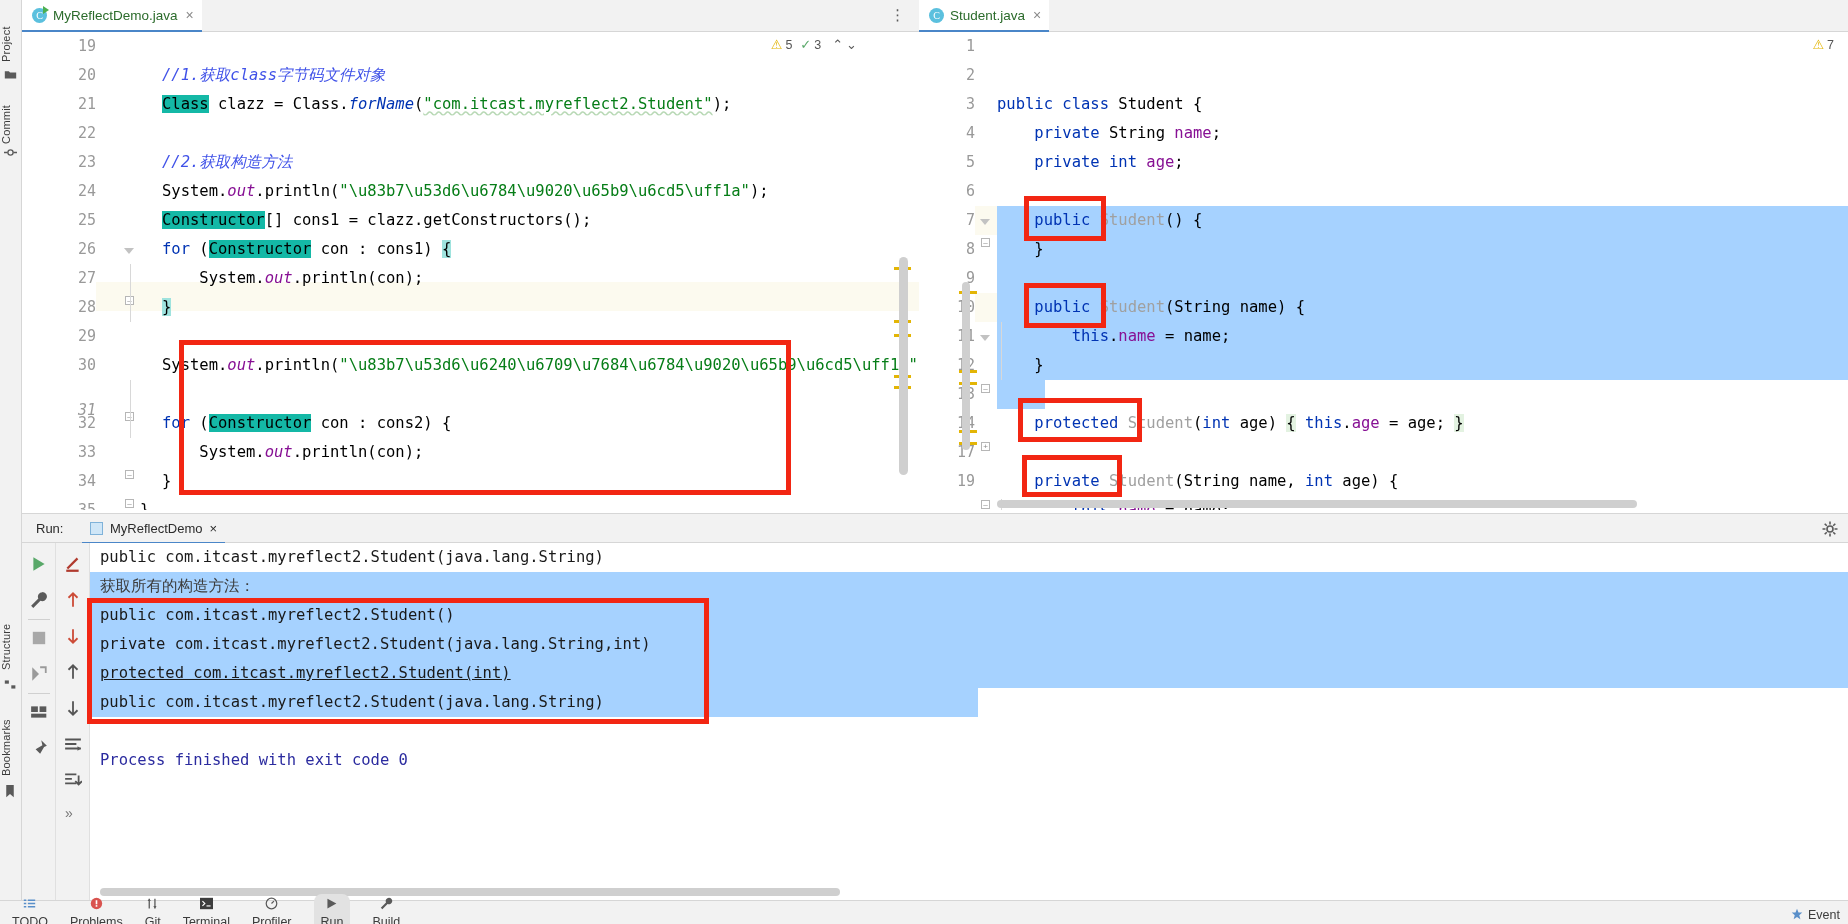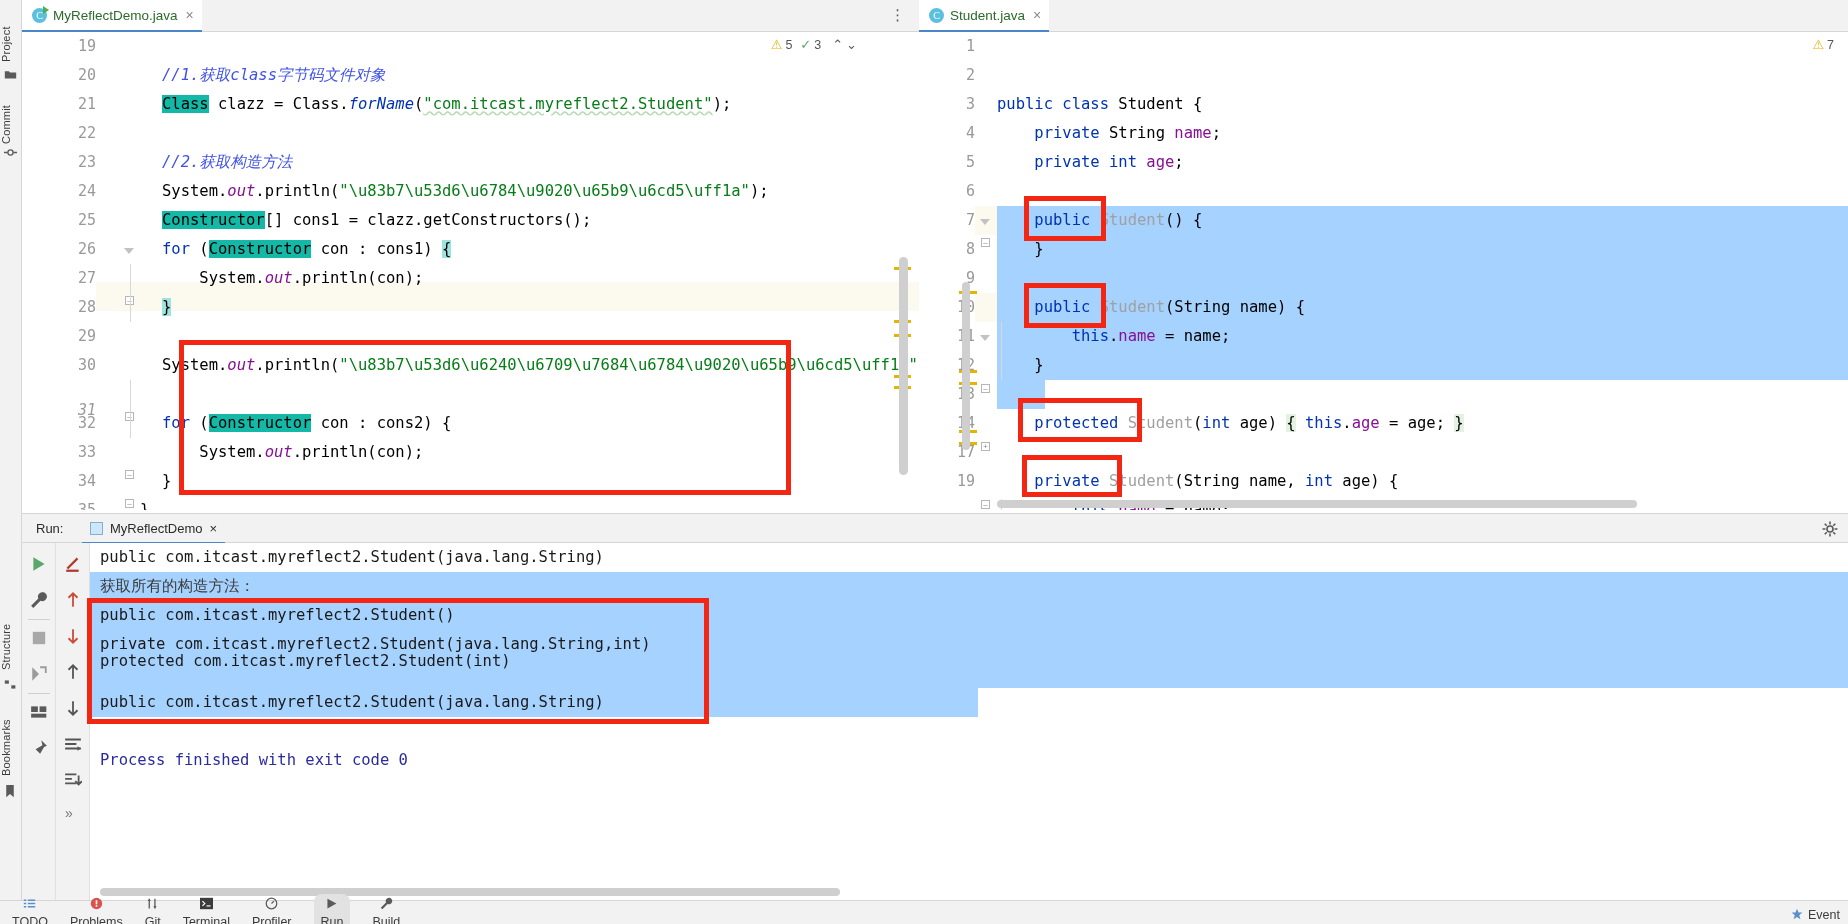--- a/index.html
+++ b/index.html
@@ -364,21 +364,21 @@
       <div class="cselband" style="top:29px;"></div>
       <div class="cselband" style="top:58px;"></div>
       <div class="cselband" style="top:87px;"></div>
       <div class="cselband" style="top:116px;"></div>
       <div class="cselband" style="top:145px; right:870px;"></div>
 
       <div class="cline" style="top:0px;">public com.itcast.myreflect2.Student(java.lang.String)</div>
       <div class="cline" style="top:29px; color:#3c3c3c;">获取所有的构造方法：</div>
       <div class="cline" style="top:58px;">public com.itcast.myreflect2.Student()</div>
       <div class="cline" style="top:87px;">private com.itcast.myreflect2.Student(java.lang.String,int)</div>
-      <div class="cline" style="top:104px;">protected com.itcast.myreflect2.Student(int)</div>
+      <div class="cline" style="top:116px;text-decoration:underline;">protected com.itcast.myreflect2.Student(int)</div>
       <div class="cline" style="top:145px;">public com.itcast.myreflect2.Student(java.lang.String)</div>
       <div class="cline" style="top:203px; color:#2b2b9f;">Process finished with exit code 0</div>
       <div class="hscroll" style="left:10px; bottom:4px; width:740px;"></div>
     </div>
   </div>
 
   <div class="redbox" style="left:87px; top:598px; width:622px; height:126px;"></div>
 
   <div class="statusbar">
     <div class="sitem">

